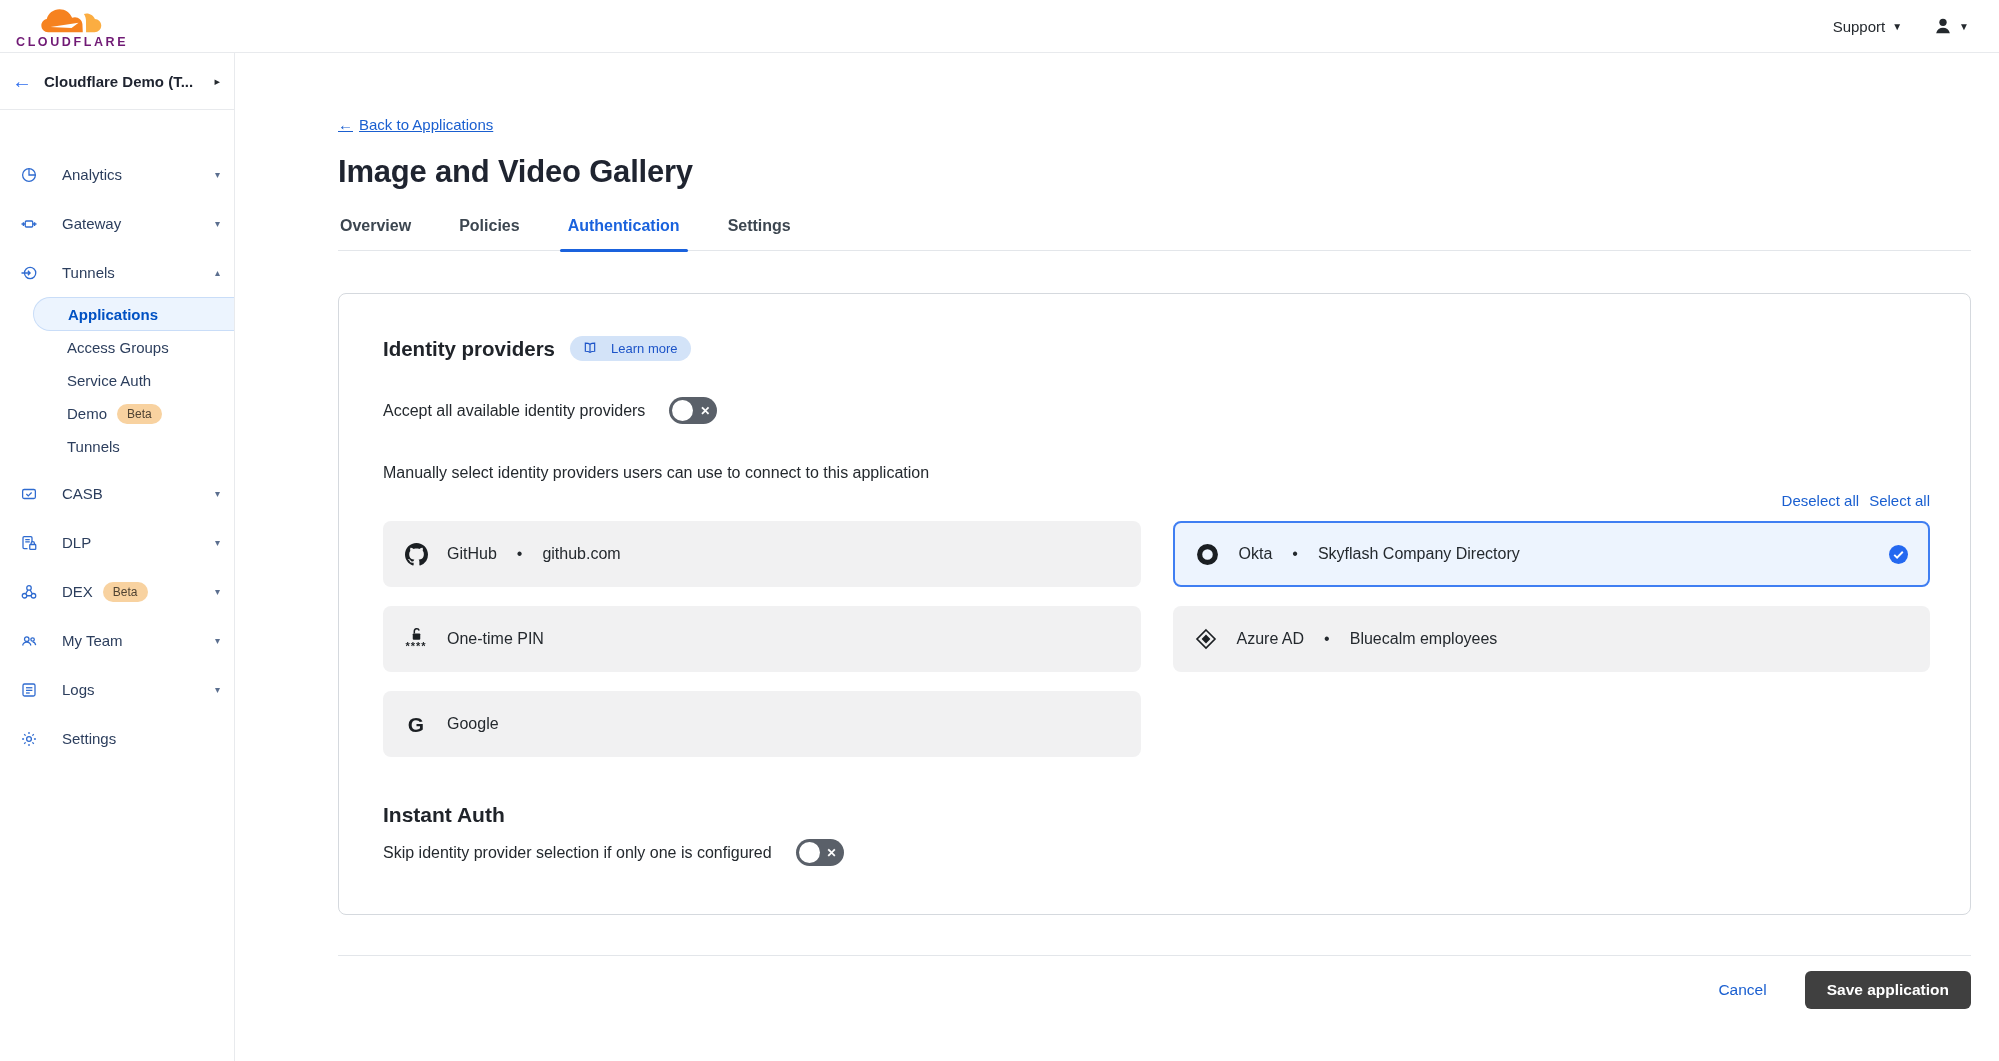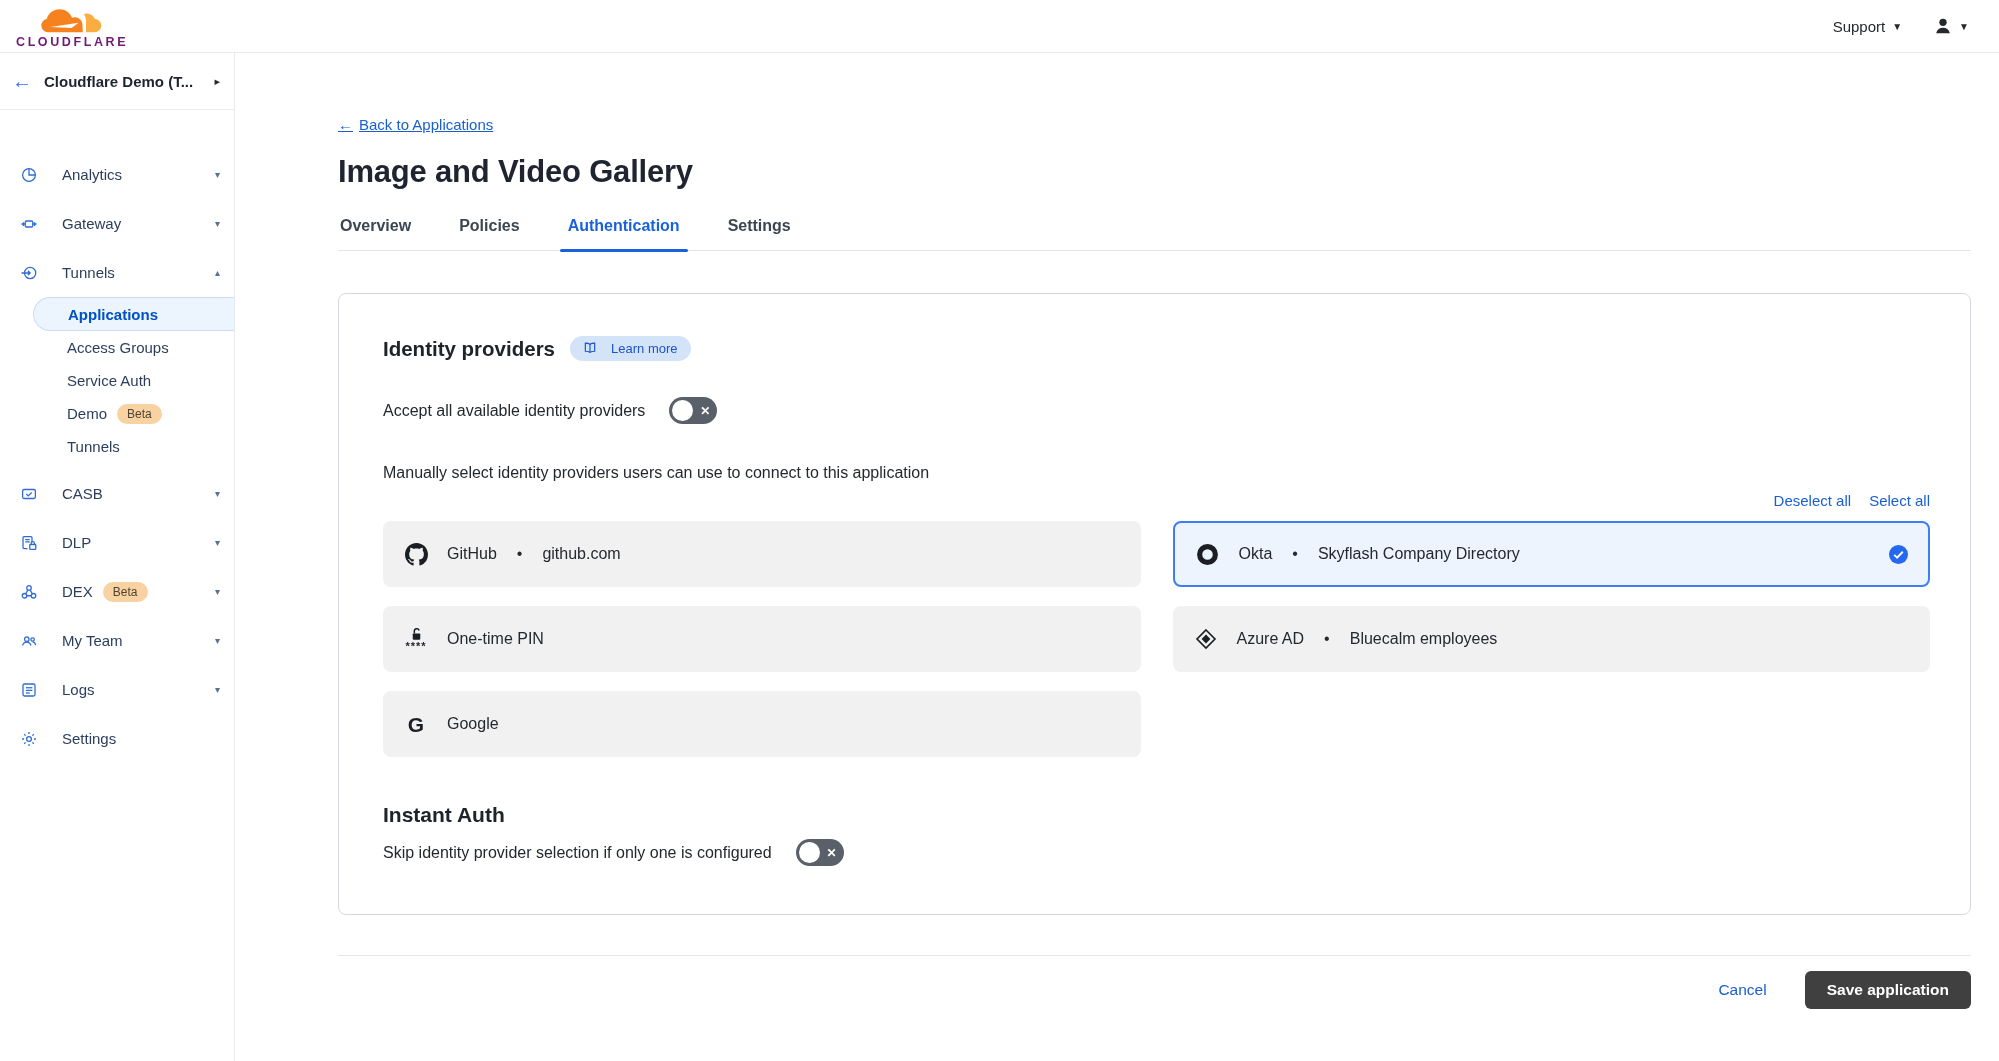--- a/index.html
+++ b/index.html
@@ -62,21 +62,21 @@
   .panel-heading-row { display:flex; align-items:center; gap:15px; }
   .panel-heading { font-size:20.5px; font-weight:bold; color:#20242a; }
   .learn-more { display:inline-flex; gap:14px; background:#d3e3f8; color:#1d54c8;
                 font-size:13px; padding:5px 13px; border-radius:13px; cursor:pointer; }
   .toggle-row { display:flex; align-items:center; gap:24px; margin-top:36px; font-size:16px; color:#24292e; }
   .toggle { width:48px; height:27px; border-radius:14px; background:#5a6069; display:flex;
             align-items:center; padding:0 7px 0 3px; justify-content:space-between; cursor:pointer; }
   .knob { width:21px; height:21px; border-radius:50%; background:#fff; }
   .toggle-x { color:#fff; font-size:12px; font-weight:bold; }
   .manual-text { margin-top:40px; font-size:16px; color:#24292e; }
-  .select-links { display:flex; justify-content:flex-end; gap:18px; margin-top:10px;
+  .select-links { display:flex; justify-content:flex-end; gap:10px; margin-top:10px;
                   font-size:15px; color:#1a5fd0; }
   .select-links span { cursor:pointer; }
 
   .provider-grid { margin-top:12px; display:grid; grid-template-columns:1fr 1fr;
                    column-gap:32px; row-gap:19px; }
   .provider-card { height:66px; border-radius:8px; background:#f1f1f2; display:flex;
                    align-items:center; gap:18px; padding:0 20px; font-size:16px; color:#24292e; cursor:pointer; }
   .provider-card.selected { background:#edf4fe; border:2px solid #3f7ef2; }
   .provider-card .picon { width:26px; display:flex; justify-content:center; align-items:center; flex:0 0 26px; }
   .provider-card .check { margin-left:auto; display:flex; }

